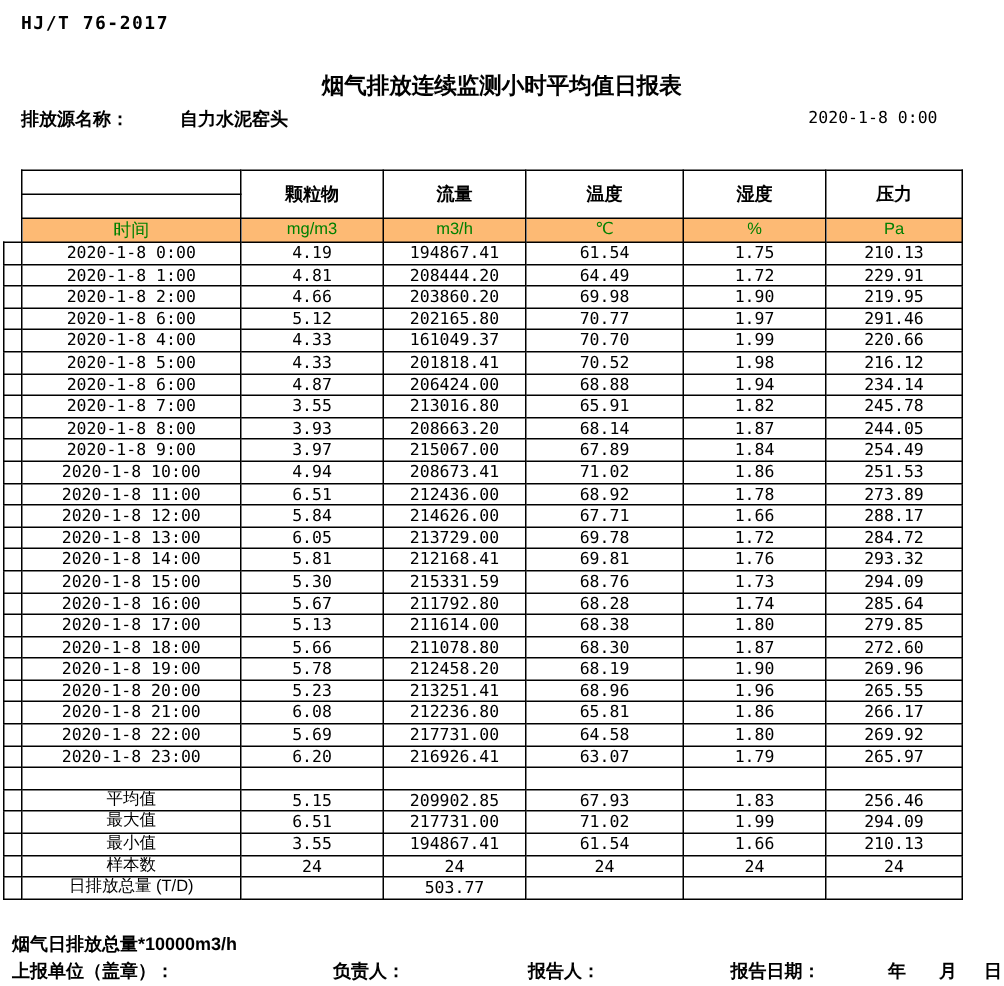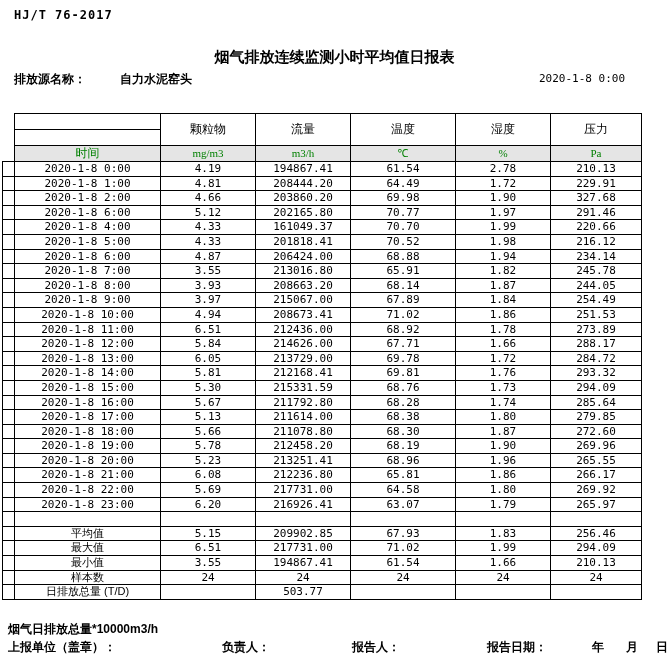--- a/index.html
+++ b/index.html
@@ -30,25 +30,25 @@
     font-size:11px;
   }
   table.report td,table.report th{
     border:1px solid #000;padding:0;text-align:center;
     font-weight:normal;overflow:hidden;white-space:nowrap;
   }
   
   td.gutter{border-left:none;}
   tr.hdr-row td.gutter, tr.unit-row td.gutter{border:none;background:#fff;}
   
-  tr.hdr-row th.pollutant{font-size:12px;font-weight:normal;height:15px;}
+  tr.hdr-row th.pollutant{font-size:12px;font-weight:bold;height:15px;}
   tr.hdr-row td{height:15px;}
   tr.unit-row th, tr.unit-row td.u{
-    background:#e5e5e5;color:#008000;height:15px;line-height:15px;
-    font-size:11px;font-weight:normal;font-family:Liberation Serif, serif;
+    background:#fdba74;color:#008000;height:15px;line-height:15px;
+    font-size:11px;font-weight:normal;
   }
   tr.unit-row th{font-size:12px;}
   
   td.c{height:13.6px;line-height:13.6px;}
   td.time-cell{font-family:"DejaVu Sans Mono","Liberation Mono",monospace;font-size:11px;}
   td.val-cell{font-family:"DejaVu Sans Mono","Liberation Mono",monospace;font-size:11px;}
   td.sum-label{font-size:11px;}
   .footer-note{
     position:absolute;top:621px;left:8px;font-size:12px;font-weight:bold;
   }
@@ -109,40 +109,40 @@
       <td class="u">Pa</td>
     </tr>
   </thead>
   <tbody id="data-rows">
       <tr>
         <td class="gutter c"></td>
         <td class="c time-cell">2020-1-8 0:00</td>
         <td class="c val-cell">4.19</td>
         <td class="c val-cell">194867.41</td>
         <td class="c val-cell">61.54</td>
-        <td class="c val-cell">2.78</td>
+        <td class="c val-cell">1.75</td>
         <td class="c val-cell">210.13</td>
       </tr>
       <tr>
         <td class="gutter c"></td>
         <td class="c time-cell">2020-1-8 1:00</td>
         <td class="c val-cell">4.81</td>
         <td class="c val-cell">208444.20</td>
         <td class="c val-cell">64.49</td>
         <td class="c val-cell">1.72</td>
         <td class="c val-cell">229.91</td>
       </tr>
       <tr>
         <td class="gutter c"></td>
         <td class="c time-cell">2020-1-8 2:00</td>
         <td class="c val-cell">4.66</td>
         <td class="c val-cell">203860.20</td>
         <td class="c val-cell">69.98</td>
         <td class="c val-cell">1.90</td>
-        <td class="c val-cell">327.68</td>
+        <td class="c val-cell">219.95</td>
       </tr>
       <tr>
         <td class="gutter c"></td>
         <td class="c time-cell">2020-1-8 6:00</td>
         <td class="c val-cell">5.12</td>
         <td class="c val-cell">202165.80</td>
         <td class="c val-cell">70.77</td>
         <td class="c val-cell">1.97</td>
         <td class="c val-cell">291.46</td>
       </tr>

